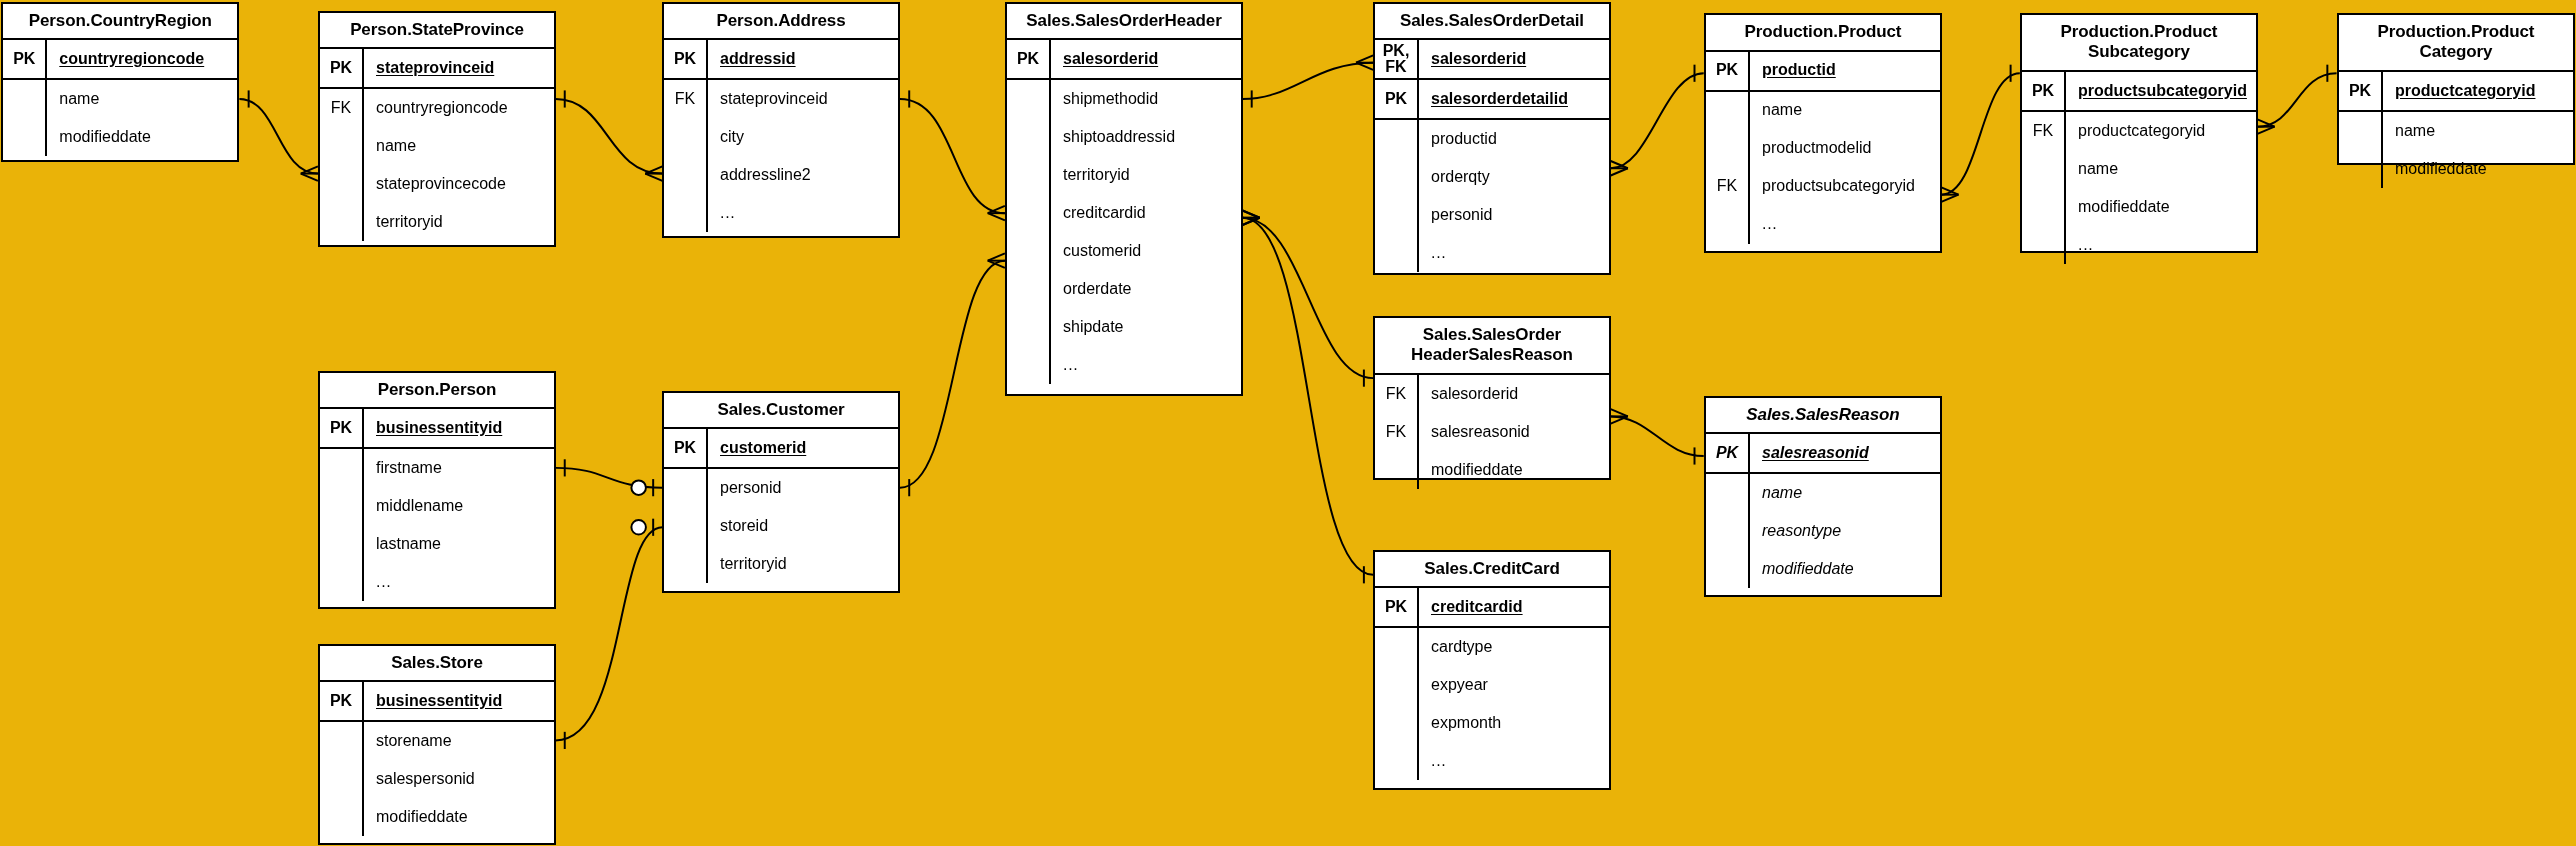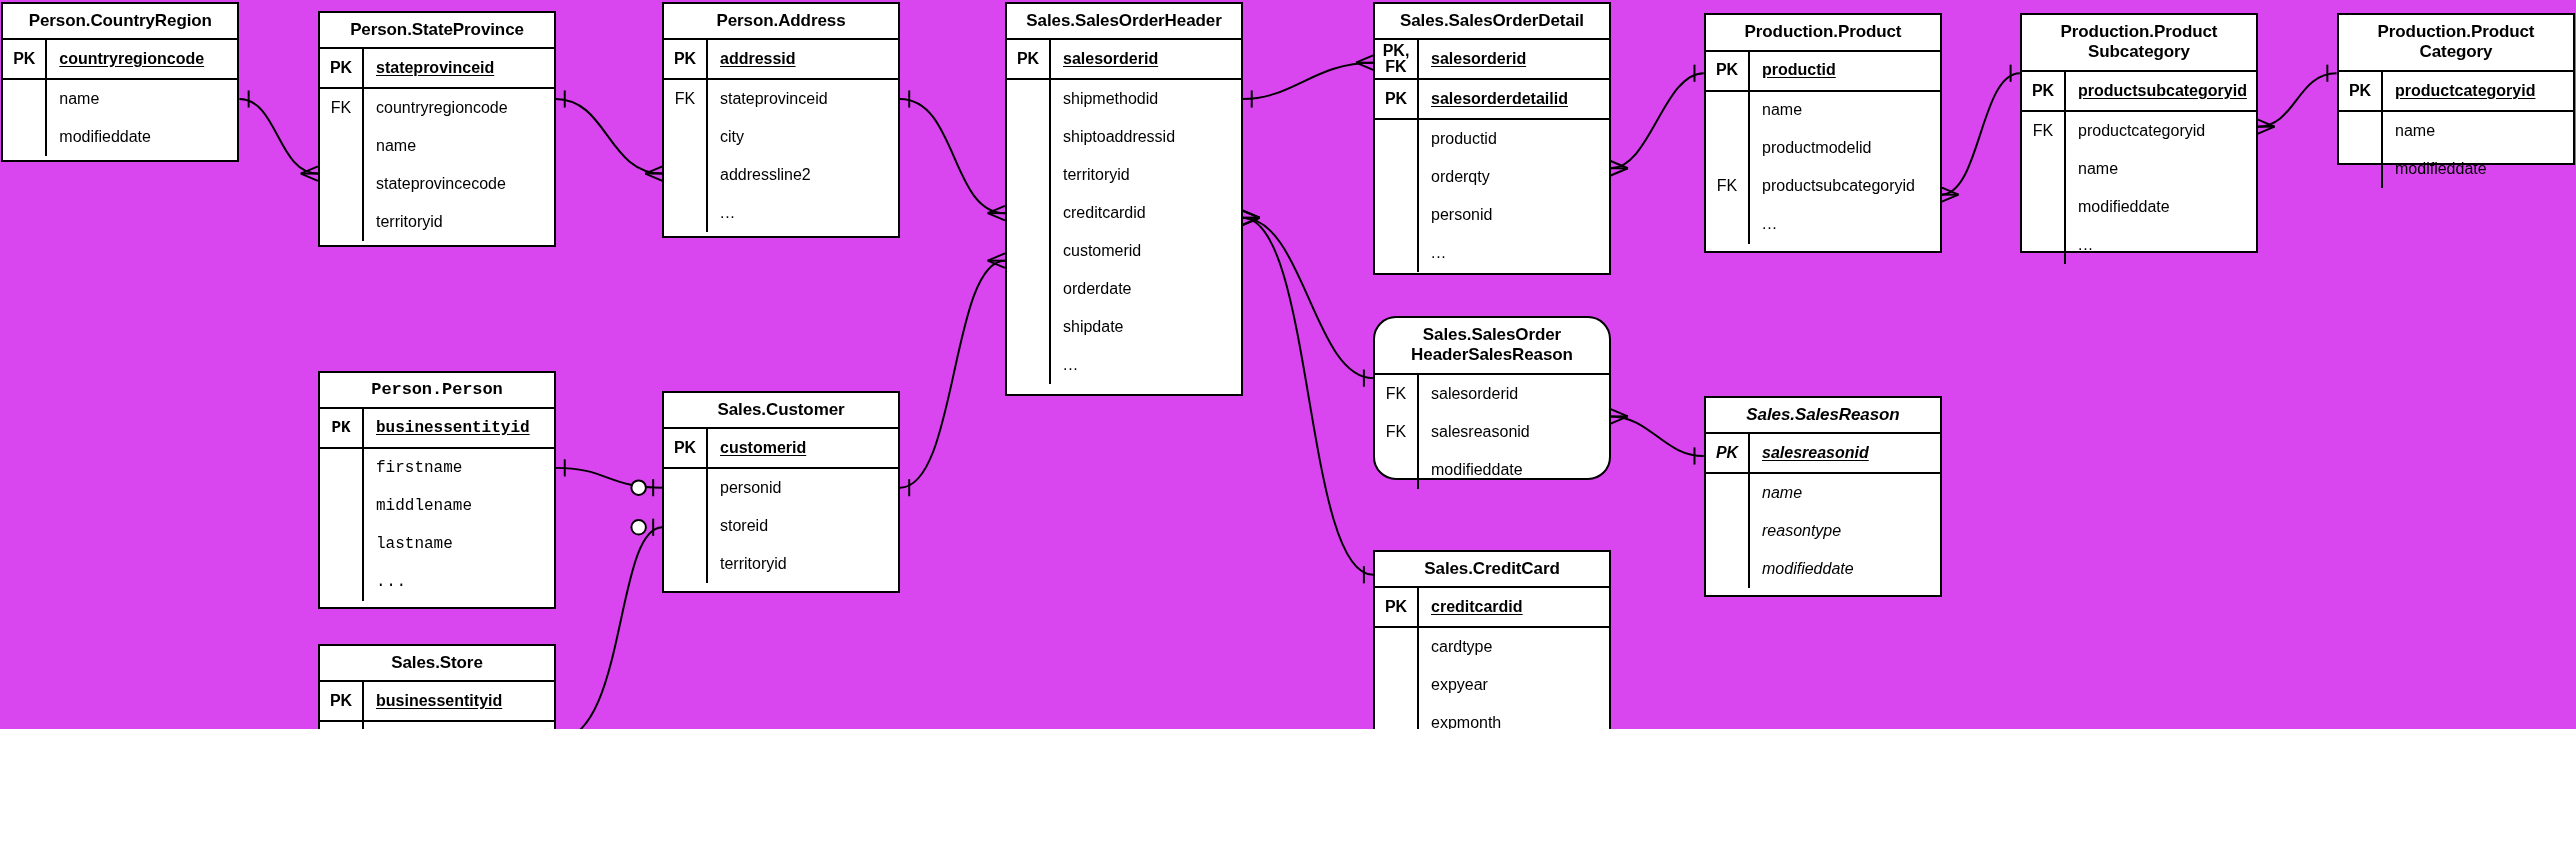--- a/index.html
+++ b/index.html
@@ -5,22 +5,22 @@
 <style>
   html,body{margin:0;padding:0;background:#ffffff;}
   body{
     font-family:"Liberation Sans", sans-serif;
     color:#000000;
     -webkit-font-smoothing:antialiased;
   }
   #canvas{
     position:relative;
     width:2576px;
-    height:729px;
-    background:#d946ef;
+    height:846px;
+    background:#eab308;
     overflow:hidden;
   }
   #edge-layer{
     position:absolute;
     left:0; top:0;
     width:2576px;
     height:846px;
     pointer-events:none;
     z-index:1;
   }
@@ -422,21 +422,21 @@
         <div class="attr-row">
           <div class="key-cell"></div>
           <div class="name-cell">name</div>
         </div>
         <div class="attr-row">
           <div class="key-cell"></div>
           <div class="name-cell">modifieddate</div>
         </div>
       </div>
     </div>
-    <div class="entity" style="left: 318px; top: 371px; width: 238px; height: 238px; font-family: Liberation Mono, monospace;">
+    <div class="entity" style="left: 318px; top: 371px; width: 238px; height: 238px;">
       <div class="entity-title">Person.Person</div>
       <div class="grp">
         <div class="attr-row">
           <div class="key-cell pk">PK</div>
           <div class="name-cell pkname">businessentityid</div>
         </div>
       </div>
       <div class="grp last">
         <div class="attr-row">
           <div class="key-cell"></div>
@@ -495,21 +495,21 @@
         <div class="attr-row">
           <div class="key-cell"></div>
           <div class="name-cell">salespersonid</div>
         </div>
         <div class="attr-row">
           <div class="key-cell"></div>
           <div class="name-cell">modifieddate</div>
         </div>
       </div>
     </div>
-    <div class="entity" style="left: 1373px; top: 316px; width: 238px; height: 164px; border-radius: 23px;">
+    <div class="entity" style="left: 1373px; top: 316px; width: 238px; height: 164px;">
       <div class="entity-title">Sales.SalesOrder
 HeaderSalesReason</div>
       <div class="grp last">
         <div class="attr-row">
           <div class="key-cell">FK</div>
           <div class="name-cell">salesorderid</div>
         </div>
         <div class="attr-row">
           <div class="key-cell">FK</div>
           <div class="name-cell">salesreasonid</div>

